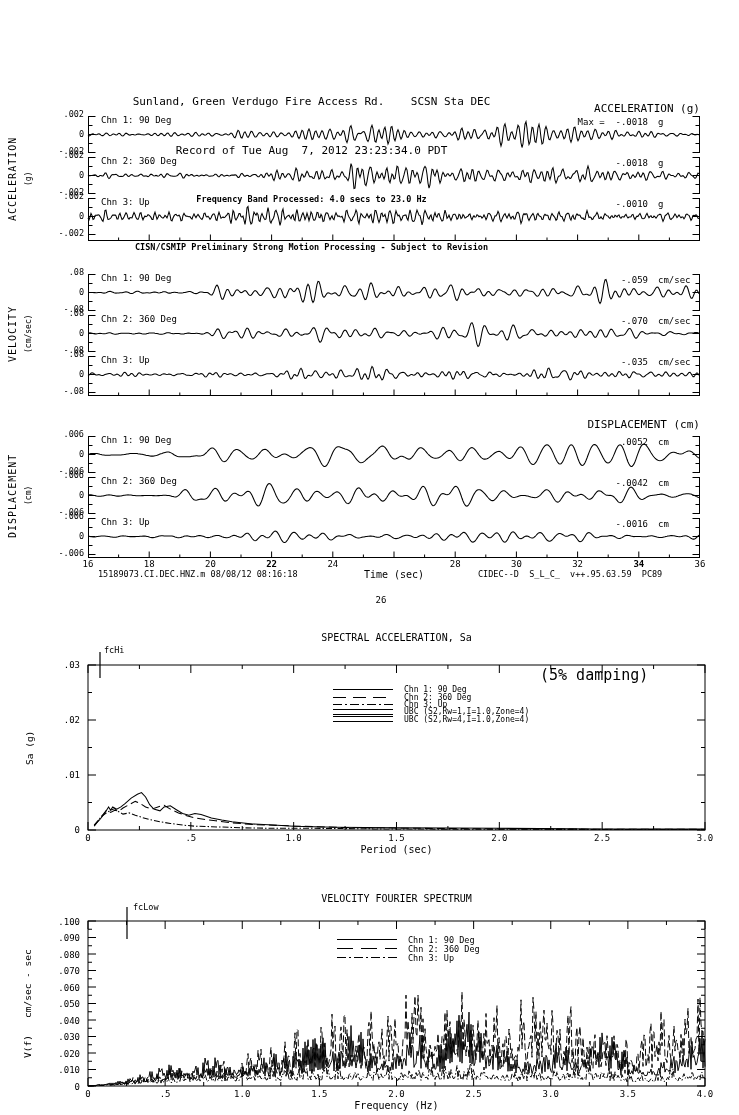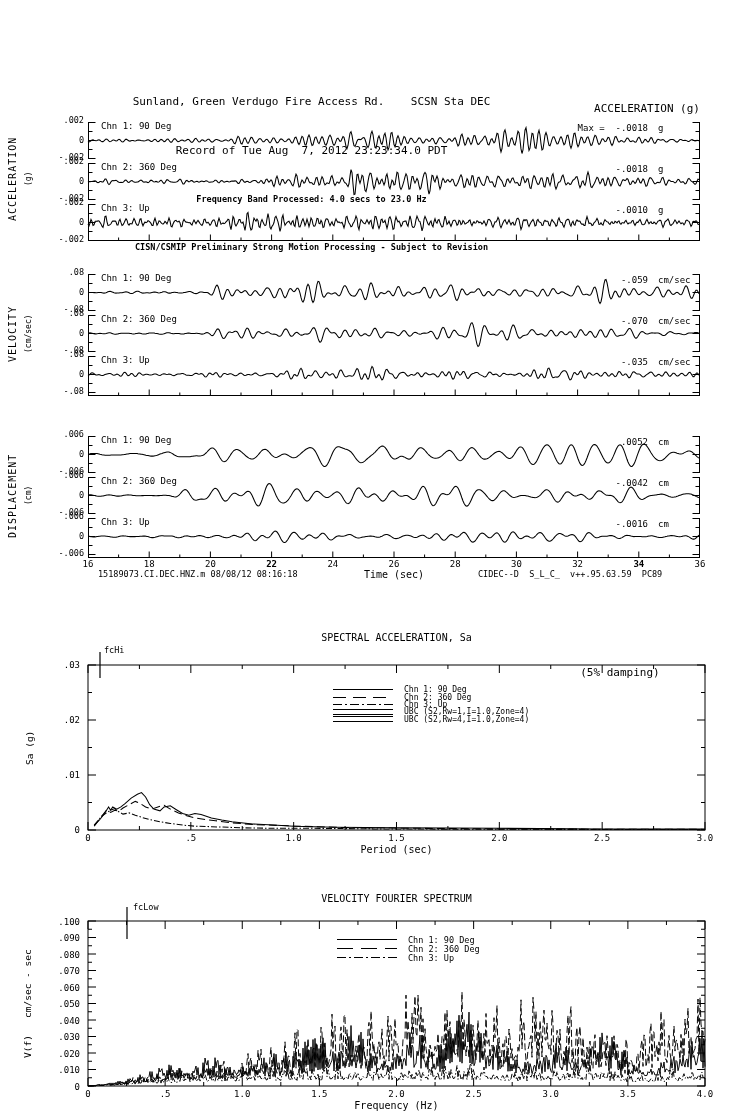--- a/index.html
+++ b/index.html
@@ -25,21 +25,21 @@
   .mx{position:absolute;right:52px;top:3px;font-size:9px;white-space:pre}
   .un{position:absolute;left:570px;top:3px;font-size:9px;white-space:pre}
   .gaxis{position:absolute;left:88px}
   .xlab{position:absolute;height:10px}
   .xlab span{position:absolute;transform:translateX(-50%);font-size:9px;white-space:pre}
   .ylcol span{position:absolute;right:0;font-size:9px;white-space:pre}
   .footer{font-size:8.5px;white-space:pre}
   .ptitle{position:absolute;left:88px;width:617px;text-align:center;font-size:10px;white-space:pre}
   .axtitle{font-size:10px;text-align:center}
   .fclab{font-size:8.5px;white-space:pre}
-  .damping{font-size:11px;text-align:center;white-space:pre}
+  .damping{font-size:15px;text-align:left;white-space:pre}
   .lgrow{display:flex;align-items:center}
   .lg-sa .lgrow{height:7.4px}
   .lg-ff .lgrow{height:9px}
   .lg-sa .lt{font-size:8px;white-space:pre}
   .lg-ff .lt{font-size:8.5px;white-space:pre}
   .ls{display:inline-block;width:60px;height:5px;margin-right:11px;flex:none}
   .ls-solid{background:linear-gradient(#000,#000);background-size:100% 1px;background-position:center;background-repeat:no-repeat}
   .ls-dash{background:repeating-linear-gradient(90deg,#000 0 13px,transparent 13px 20px);
            background-size:100% 1px;background-position:center;background-repeat:no-repeat}
   .ls-dash2{background:repeating-linear-gradient(90deg,#000 0 16px,transparent 16px 24px);
@@ -57,21 +57,21 @@
     <div class="h1">Sunland, Green Verdugo Fire Access Rd.    SCSN Sta DEC</div>
     <div class="h1">Record of Tue Aug  7, 2012 23:23:34.0 PDT</div>
     <div class="h2">Frequency Band Processed: 4.0 secs to 23.0 Hz</div>
     <div class="h2">CISN/CSMIP Preliminary Strong Motion Processing - Subject to Revision</div>
   </div>
 
   <div class="abs group" style="top:100px;height:156px">
     <div class="gtitle" style="top:2px">ACCELERATION (g)</div>
     <div class="vert sideMain" style="left:4px;top:17px;width:16px;height:123px">ACCELERATION</div>
     <div class="vert sideUnit" style="left:22px;top:17px;width:12px;height:123px">(g)</div>
-    <div class="strips" style="top:20px">
+    <div class="strips" style="top:14px">
       <div class="strip">
         <span class="yl t">.002</span>
         <span class="yl m">0</span>
         <span class="yl b">-.002</span>
         <svg class="tr" width="612" height="41">
             <line x1="0.5" y1="2" x2="0.5" y2="39" stroke="#000" stroke-width="1"></line>
             <line x1="611.5" y1="2" x2="611.5" y2="39" stroke="#000" stroke-width="1"></line>
             <line x1="0.5" y1="2.5" x2="7.5" y2="2.5" stroke="#000" stroke-width="1"></line>
             <line x1="604.5" y1="2.5" x2="611.5" y2="2.5" stroke="#000" stroke-width="1"></line>
             <line x1="0.5" y1="11.5" x2="4.5" y2="11.5" stroke="#000" stroke-width="1"></line>
@@ -255,20 +255,21 @@
         <line x1="275.40000000000003" y1="6.5" x2="275.40000000000003" y2="9.5" stroke="#000" stroke-width="1"></line>
         <line x1="336.6" y1="6.5" x2="336.6" y2="9.5" stroke="#000" stroke-width="1"></line>
         <line x1="397.80000000000007" y1="6.5" x2="397.80000000000007" y2="9.5" stroke="#000" stroke-width="1"></line>
         <line x1="459.00000000000006" y1="6.5" x2="459.00000000000006" y2="9.5" stroke="#000" stroke-width="1"></line>
         <line x1="520.2" y1="6.5" x2="520.2" y2="9.5" stroke="#000" stroke-width="1"></line>
         <line x1="581.4000000000001" y1="6.5" x2="581.4000000000001" y2="9.5" stroke="#000" stroke-width="1"></line>
       </svg>
   </div>
 
   <div class="abs group" style="top:418px;height:170px">
+    <div class="gtitle" style="top:0px">DISPLACEMENT (cm)</div>
     <div class="vert sideMain" style="left:4px;top:16px;width:16px;height:123px">DISPLACEMENT</div>
     <div class="vert sideUnit" style="left:22px;top:16px;width:12px;height:123px">(cm)</div>
     <div class="strips" style="top:16px">
       <div class="strip">
         <span class="yl t">.006</span>
         <span class="yl m">0</span>
         <span class="yl b">-.006</span>
         <svg class="tr" width="612" height="41">
             <line x1="0.5" y1="2" x2="0.5" y2="39" stroke="#000" stroke-width="1"></line>
             <line x1="611.5" y1="2" x2="611.5" y2="39" stroke="#000" stroke-width="1"></line>
@@ -358,21 +359,21 @@
         <line x1="459.00000000000006" y1="6.5" x2="459.00000000000006" y2="9.5" stroke="#000" stroke-width="1"></line>
         <line x1="520.2" y1="6.5" x2="520.2" y2="9.5" stroke="#000" stroke-width="1"></line>
         <line x1="581.4000000000001" y1="6.5" x2="581.4000000000001" y2="9.5" stroke="#000" stroke-width="1"></line>
       </svg>
     <div class="xlab" id="timeX" style="left:88px;top:141px;width:612px">
         <span style="left: 0px;">16</span>
         <span style="left: 61.2px;">18</span>
         <span style="left: 122.4px;">20</span>
         <span style="left: 183.6px; font-weight: bold;">22</span>
         <span style="left: 244.8px;">24</span>
-        <span style="left: 306px;">26</span>
+        <span style="left: 293px; margin-top: 36px;">26</span>
         <span style="left: 367.2px;">28</span>
         <span style="left: 428.4px;">30</span>
         <span style="left: 489.6px;">32</span>
         <span style="left: 550.8px; font-weight: bold;">34</span>
         <span style="left: 612px;">36</span>
       </div>
   </div>
 
   <div class="abs axtitle" style="left:88px;top:569px;width:612px">Time (sec)</div>
   <div class="abs footer" style="left:98px;top:569px">15189073.CI.DEC.HNZ.m 08/08/12 08:16:18</div>

